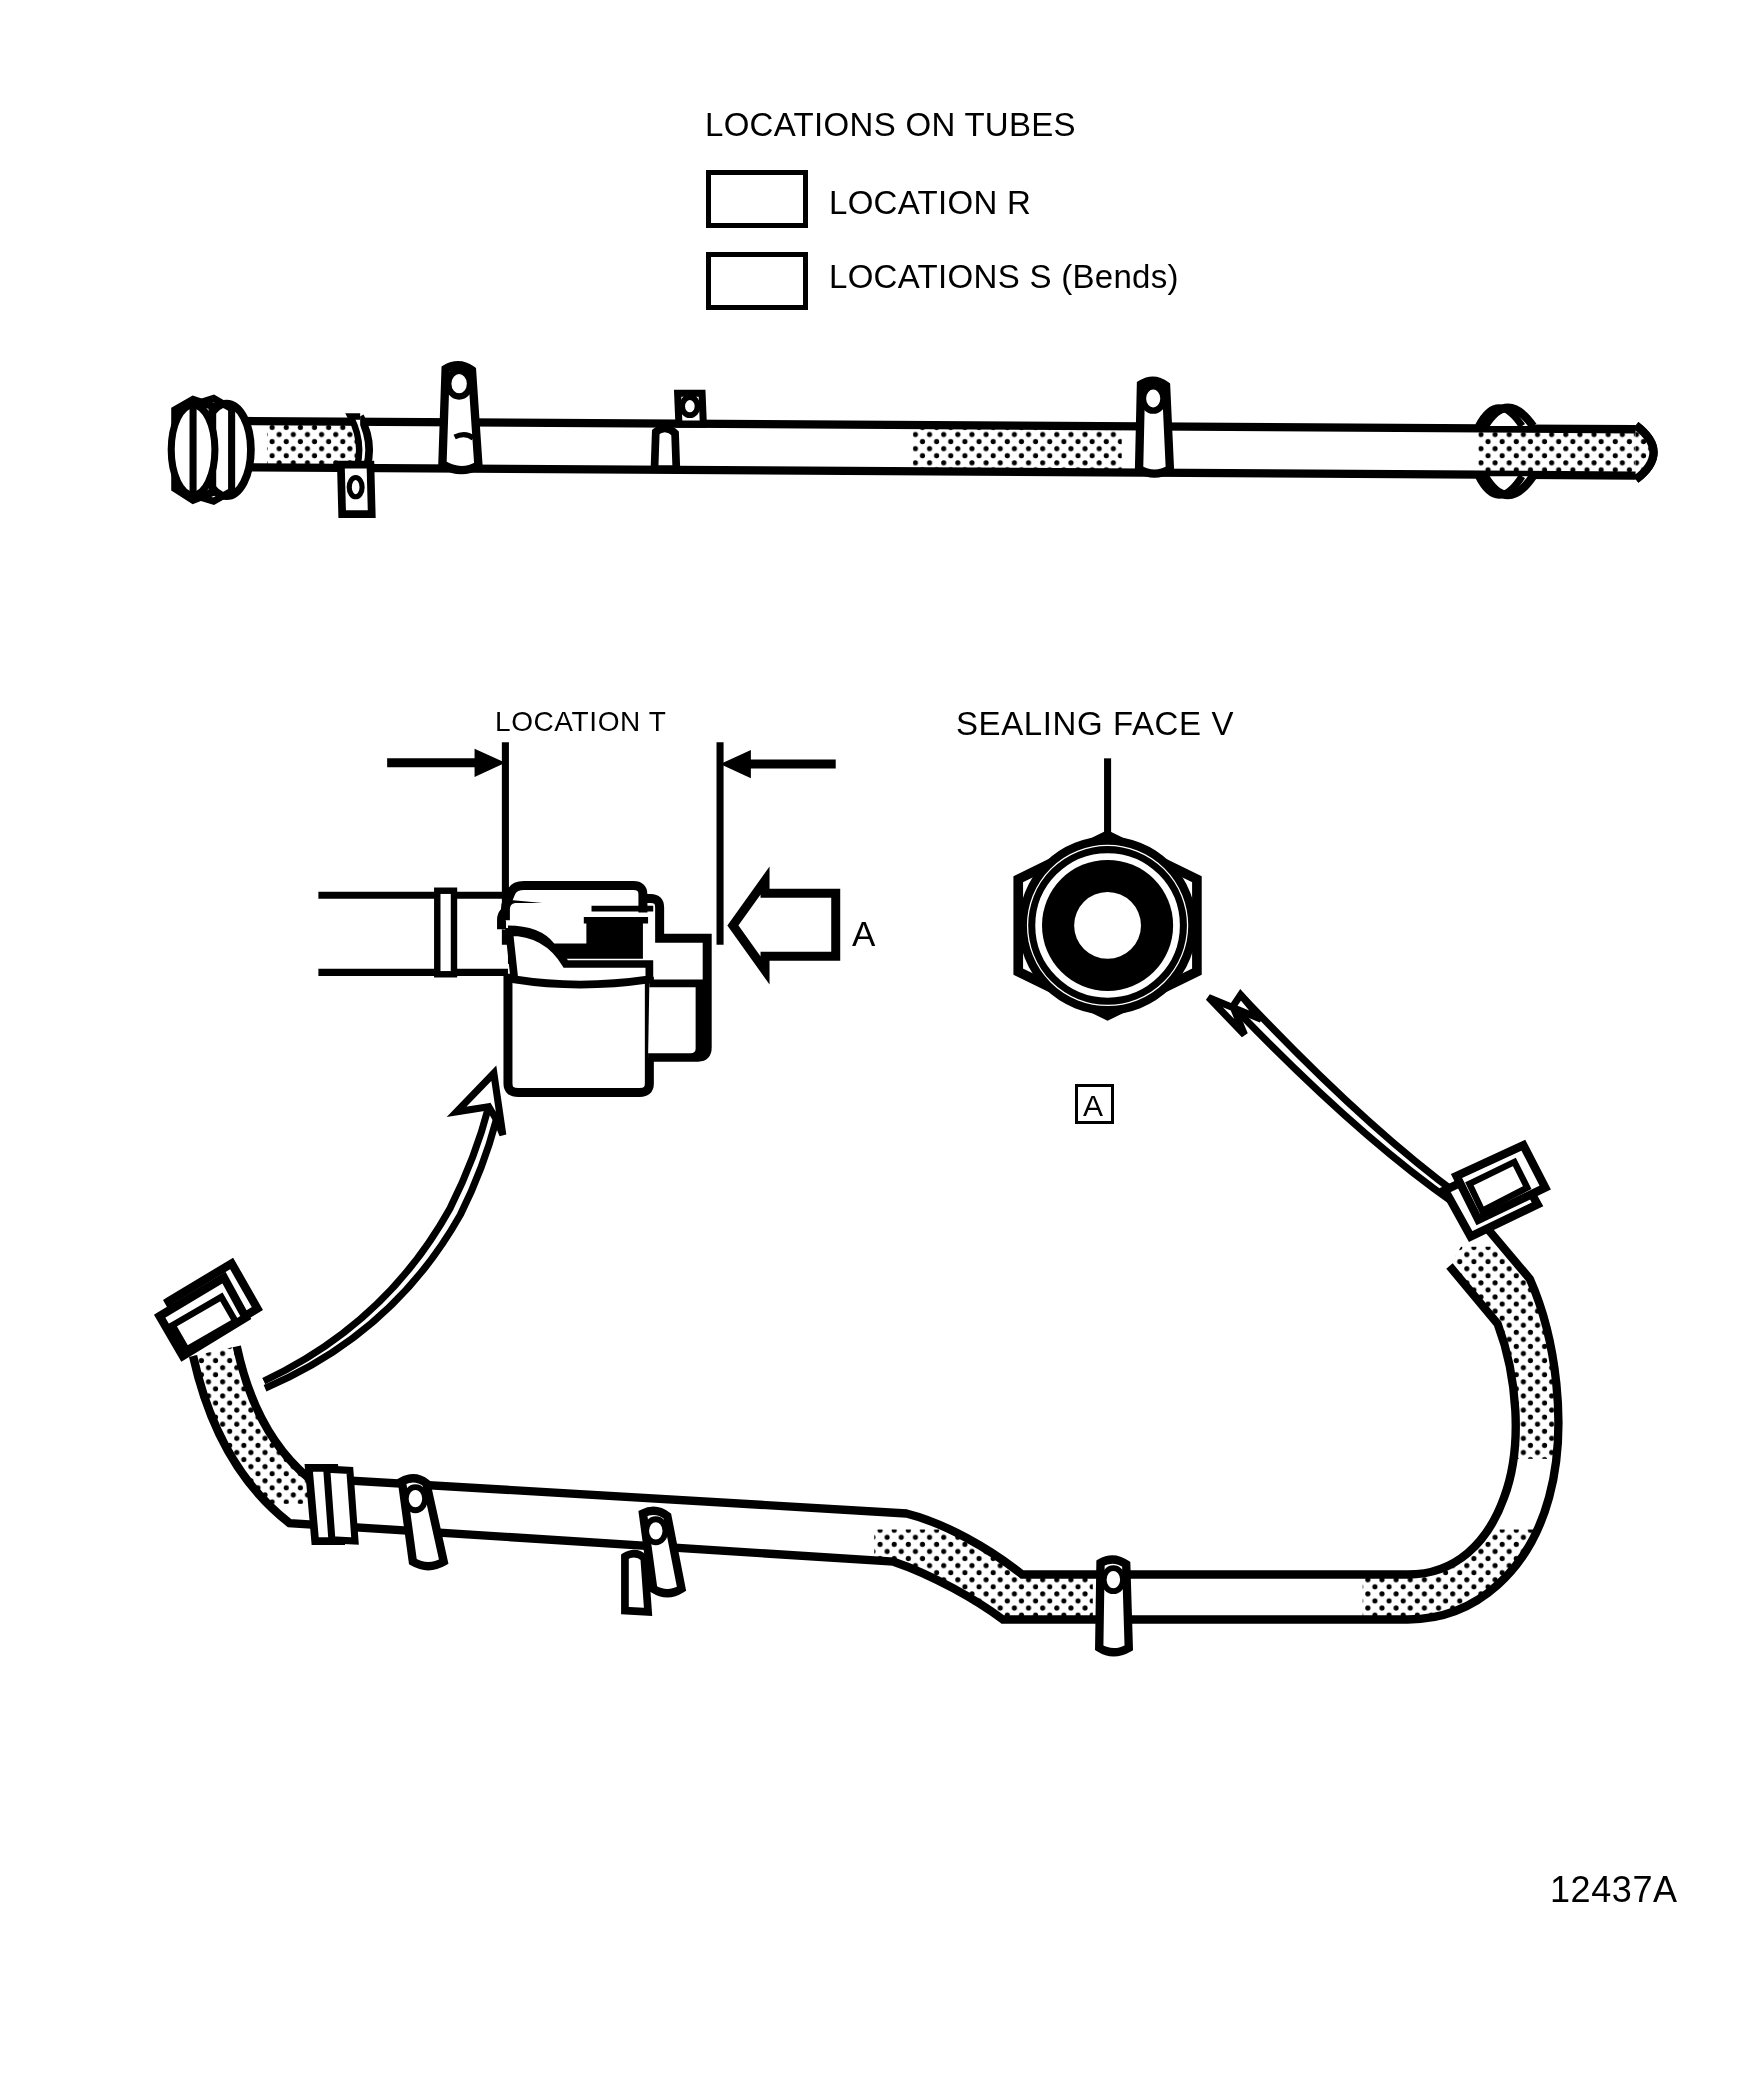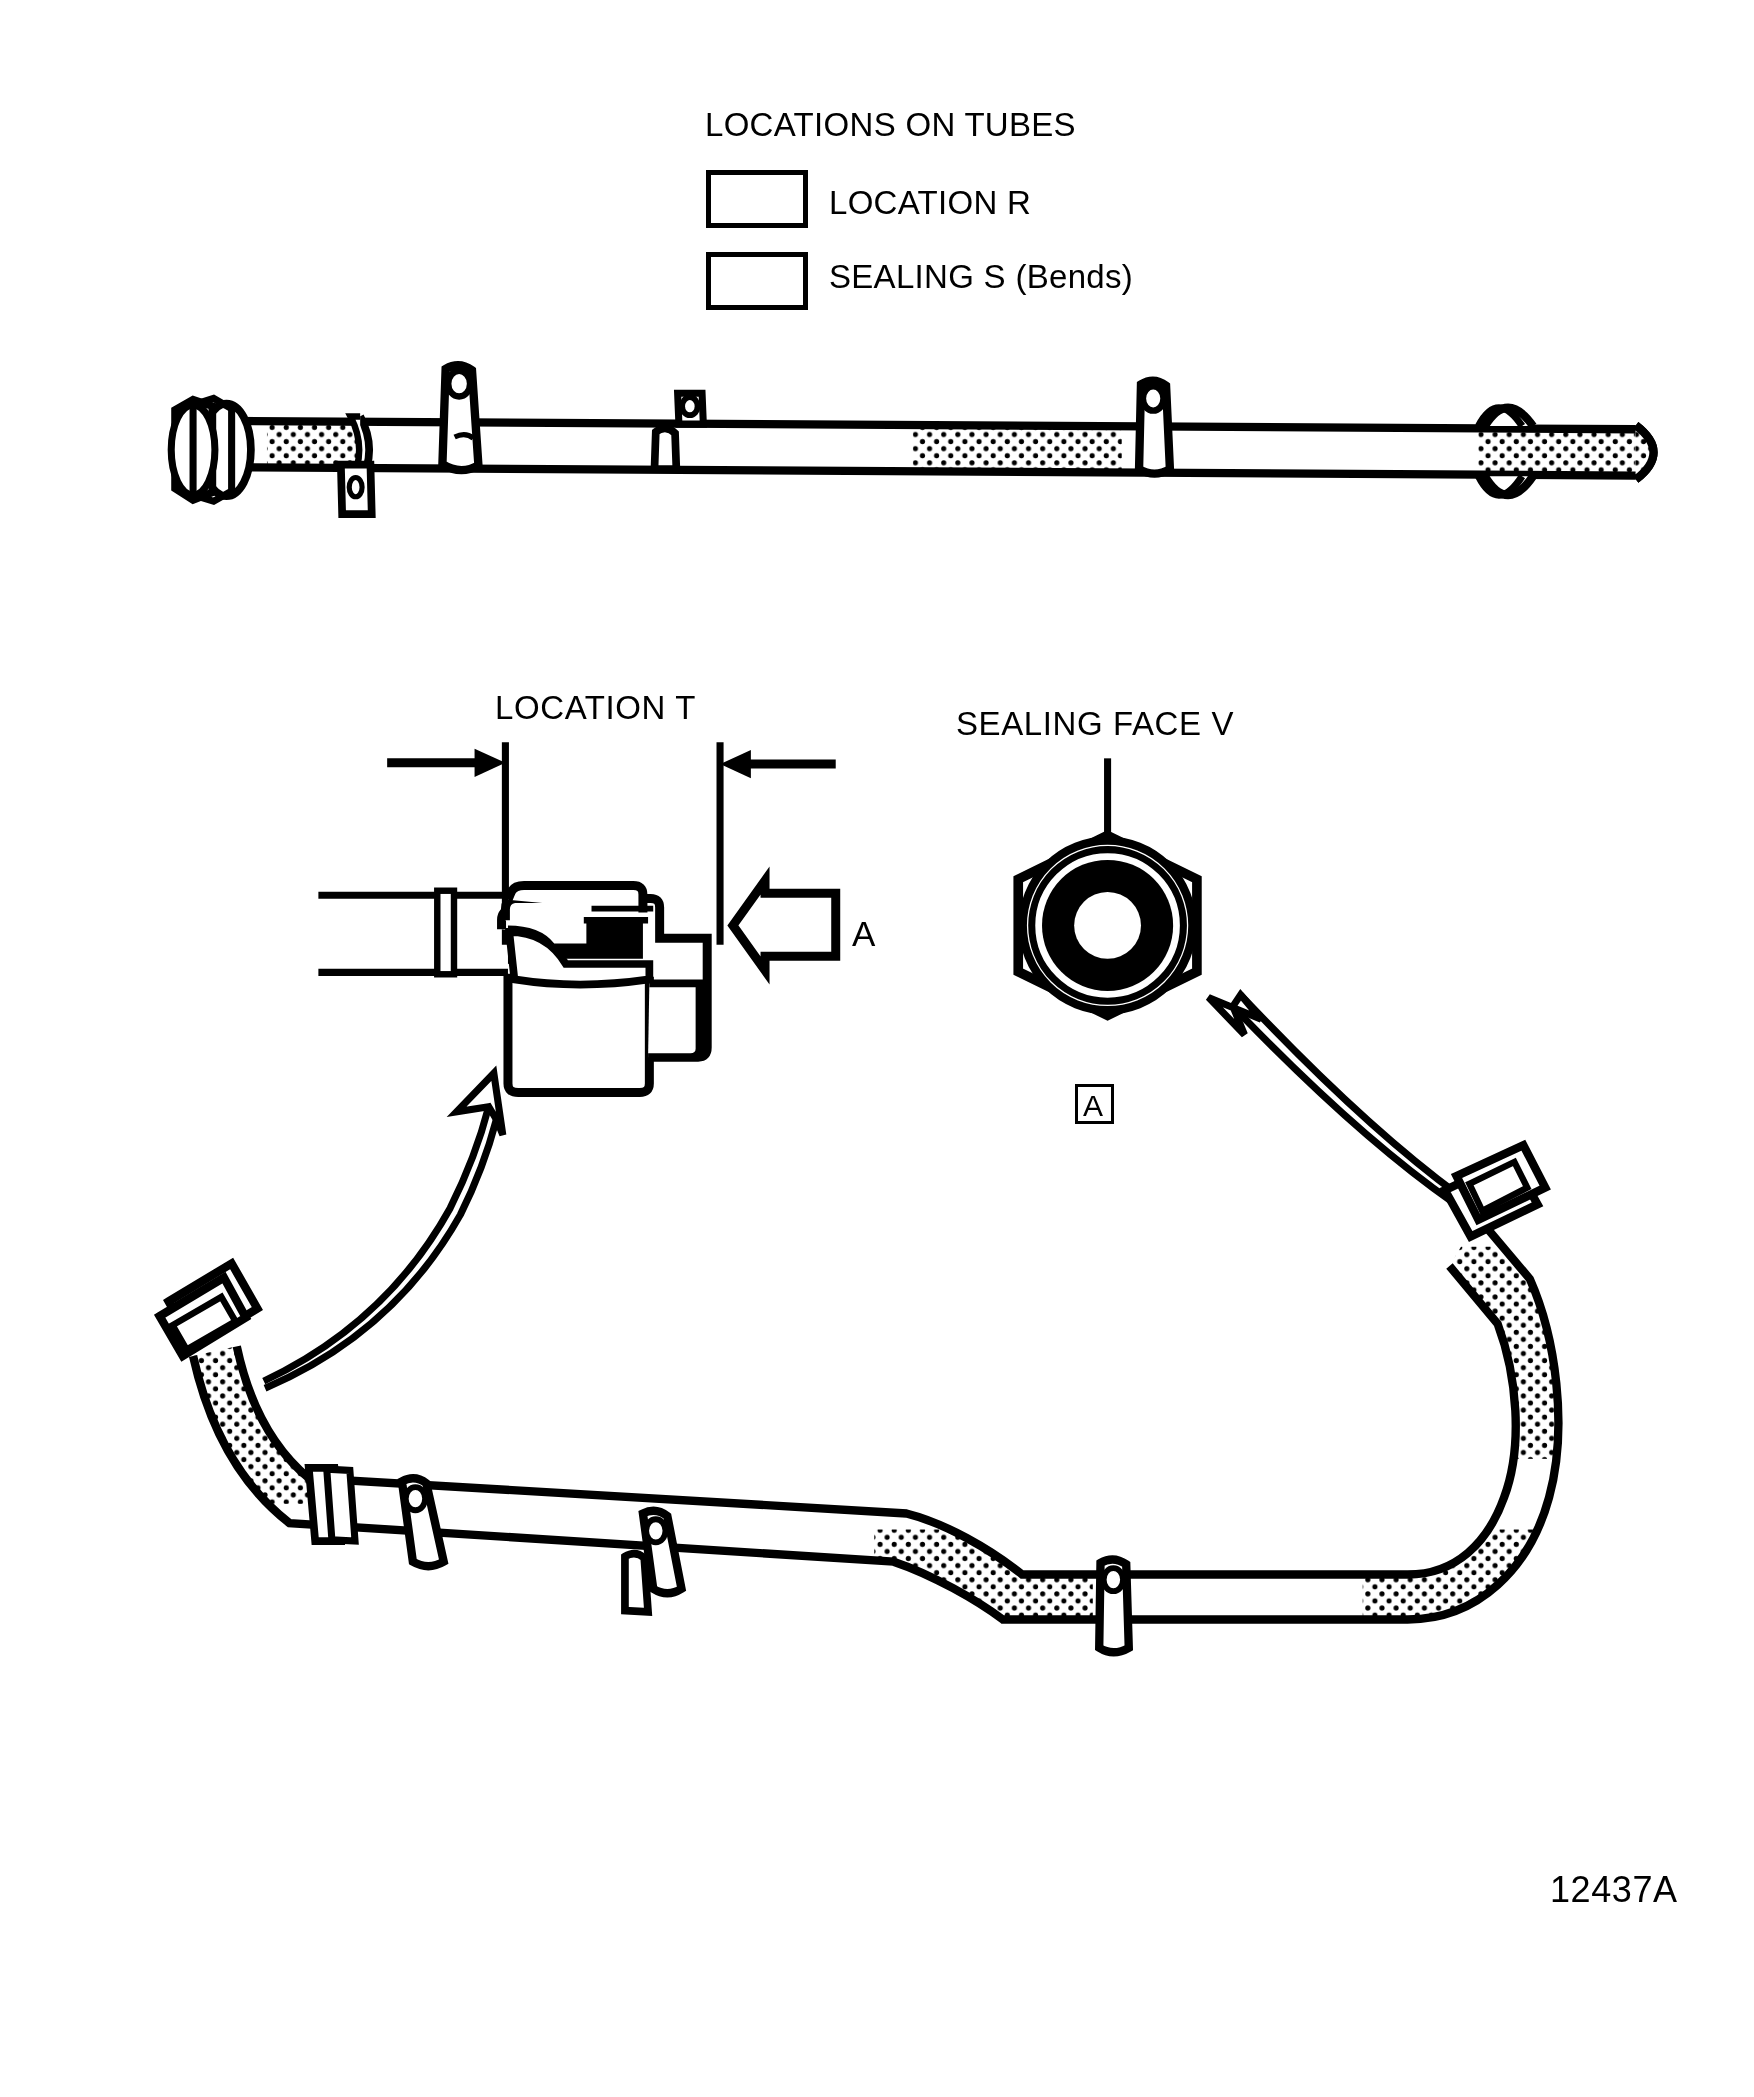--- a/index.html
+++ b/index.html
@@ -45,22 +45,22 @@
     letter-spacing: 0.3px;
   }
   #legend-s-label {
     left: 829px;
     top: 260px;
     font-size: 33px;
     letter-spacing: 0.3px;
   }
   #location-t-label {
     left: 495px;
-    top: 691px;
-    font-size: 33px;
+    top: 708px;
+    font-size: 28px;
     letter-spacing: 0.6px;
   }
   #sealing-face-label {
     left: 956px;
     top: 707px;
     font-size: 33px;
     letter-spacing: 0.6px;
     text-align: right;
   }
   #arrow-a-label {
@@ -374,21 +374,21 @@
       </g>
     </g>
   </svg>
 
   <div class="lbl" id="legend-title">LOCATIONS ON TUBES</div>
 
   <div class="swatch" id="legend-swatch-r"></div>
   <div class="lbl" id="legend-r-label">LOCATION R</div>
 
   <div class="swatch" id="legend-swatch-s"></div>
-  <div class="lbl" id="legend-s-label">SEALING S (Bends)</div>
+  <div class="lbl" id="legend-s-label">LOCATIONS S (Bends)</div>
 
   <div class="lbl" id="location-t-label">LOCATION T</div>
 
   <div class="lbl" id="sealing-face-label">SEALING FACE V</div>
 
   <div class="lbl" id="arrow-a-label">A</div>
 
   <div id="section-a-box"></div>
   <div class="lbl" id="section-a-label">A</div>
 

